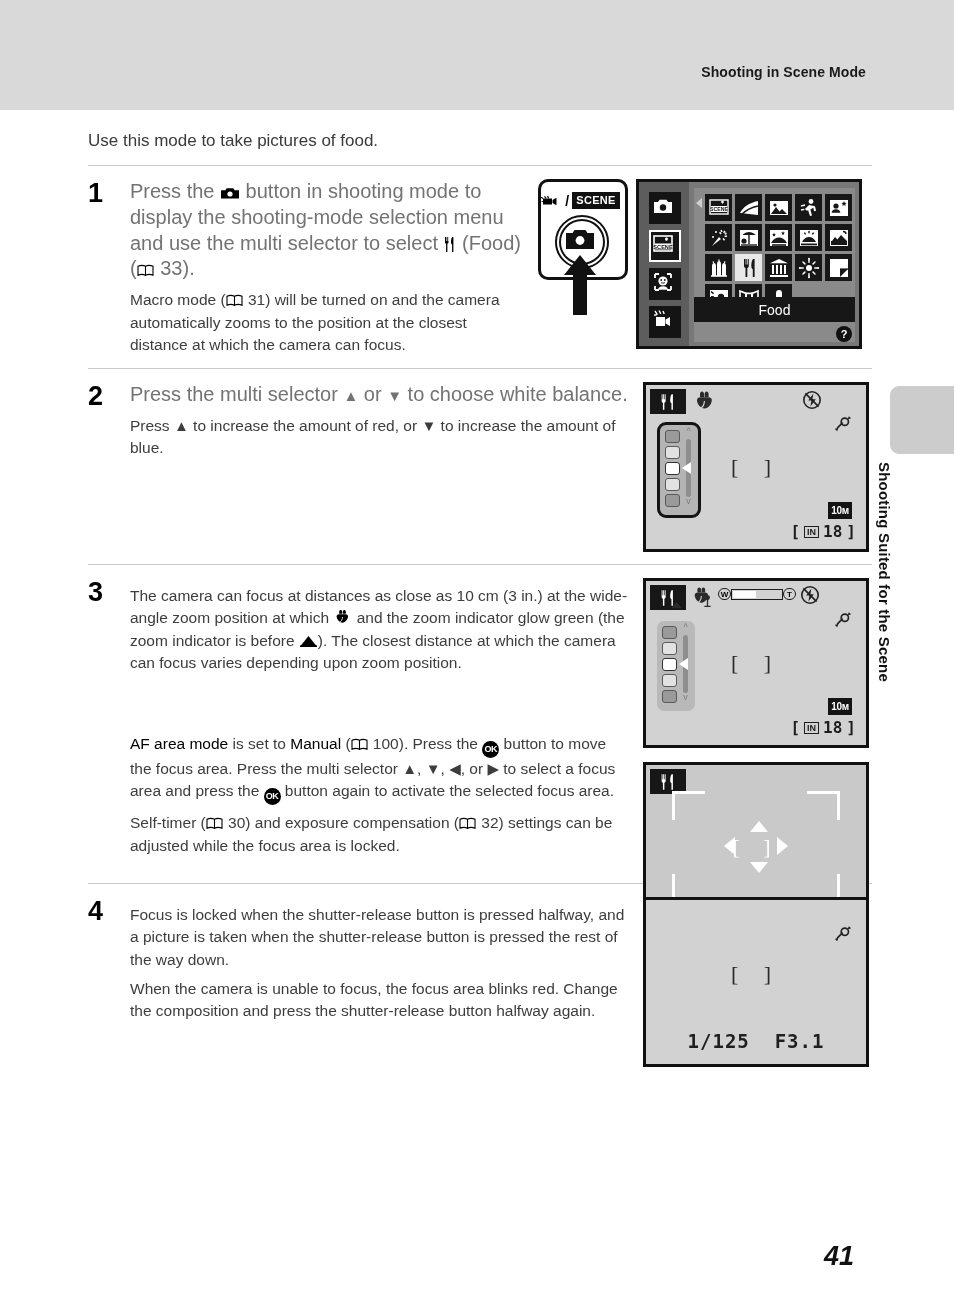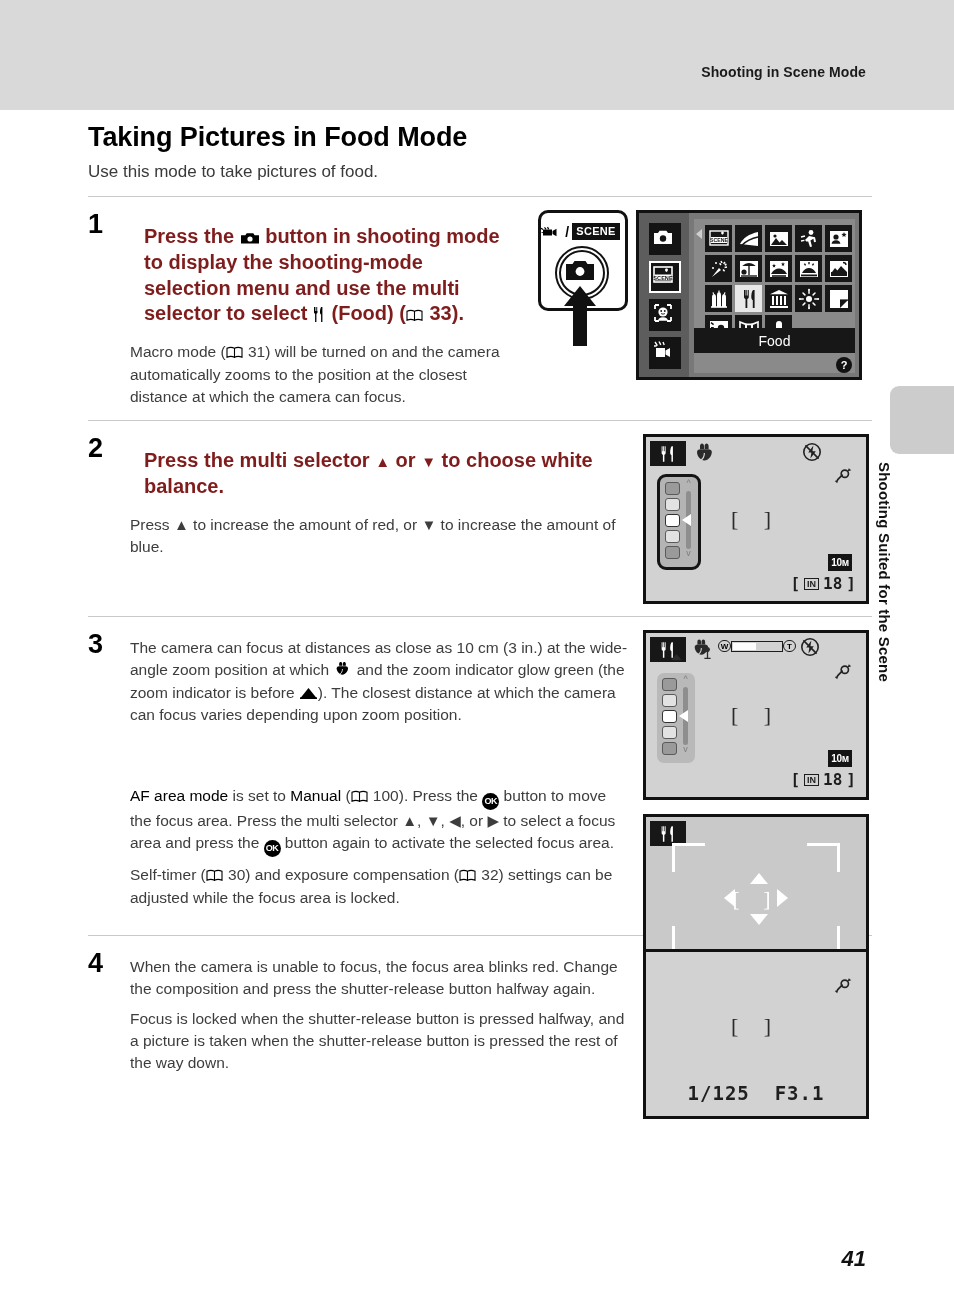--- a/index.html
+++ b/index.html
@@ -55,23 +55,23 @@
     color: #111;
     white-space: nowrap;
     transform: rotate(90deg);
     transform-origin: left top;
     letter-spacing: .2px;
   }
 
   
   #page-number {
     position: absolute;
-    right: 88px;
+    right: 100px;
     bottom: 42px;
-    font-size: 22px;
+    font-size: 27px;
     font-style: italic;
     font-weight: 700;
     color: #111;
   }
 
   
   #content {
     position: absolute;
     left: 88px;
     top: 122px;
@@ -110,24 +110,24 @@
     font-weight: 700;
     line-height: 1.05;
     color: #000;
   }
   .step-body {
     flex: 1 1 auto;
     padding-right: 10px;
   }
   .step-lead {
     font-size: 20px;
-    font-weight: 700;
+    font-weight: 400;
     line-height: 1.29;
-    color: #7f1d1d;
-    margin: 14px;
+    color: #737373;
+    margin: 0;
   }
   .step-sub {
     font-size: 15.5px;
     line-height: 1.44;
     color: #3d3d3d;
     margin: 7px 0 0 0;
   }
   .step-sub b { color: #000; font-weight: 400; }
 
   .figcol {
@@ -513,21 +513,20 @@
 <div id="header-band"></div>
 <div id="header-title">Shooting in Scene Mode</div>
 
 <div id="side-tab-block"></div>
 <div id="side-tab-label">Shooting Suited for the Scene</div>
 
 <div id="page-number">41</div>
 
 <div id="content">
 
-  <h1 id="doc-title">Taking Pictures in Food Mode</h1>
   <p id="doc-intro">Use this mode to take pictures of food.</p>
 
   <div style="height:14px"></div>
   <hr class="rule">
 
   <div class="step">
     <div class="step-num">1</div>
     <div class="step-body">
       <p class="step-lead">
         <span>Press the </span><span class="g g-cam"><svg viewBox="0 0 20 14" width="20" height="14">
@@ -963,22 +962,22 @@
       </p>
     </div>
     <div style="flex:0 0 232px;"></div>
   </div>
 
   <hr class="rule" style="margin-top:14px;">
 
   <div class="step">
     <div class="step-num">4</div>
     <div class="step-body">
+      <p class="step-sub">Focus is locked when the shutter-release button is pressed halfway, and a picture is taken when the shutter-release button is pressed the rest of the way down.</p>
       <p class="step-sub">When the camera is unable to focus, the focus area blinks red. Change the composition and press the shutter-release button halfway again.</p>
-      <p class="step-sub">Focus is locked when the shutter-release button is pressed halfway, and a picture is taken when the shutter-release button is pressed the rest of the way down.</p>
     </div>
     <div class="figcol">
       <div class="lcd">
         <div class="shake-ic" style="top:26px;">
           <svg viewBox="0 0 22 18" width="20" height="17">
               <circle cx="13" cy="6" r="4" fill="none" stroke="#222" stroke-width="1.8"></circle>
               <path d="M2 14l4-1.6-1.4 4z" fill="#222"></path>
               <path d="M4.6 13l6-6" stroke="#222" stroke-width="1.8"></path>
               <path d="M20 2l-4 1.6L17.4 0z" fill="#222"></path>
             </svg>

